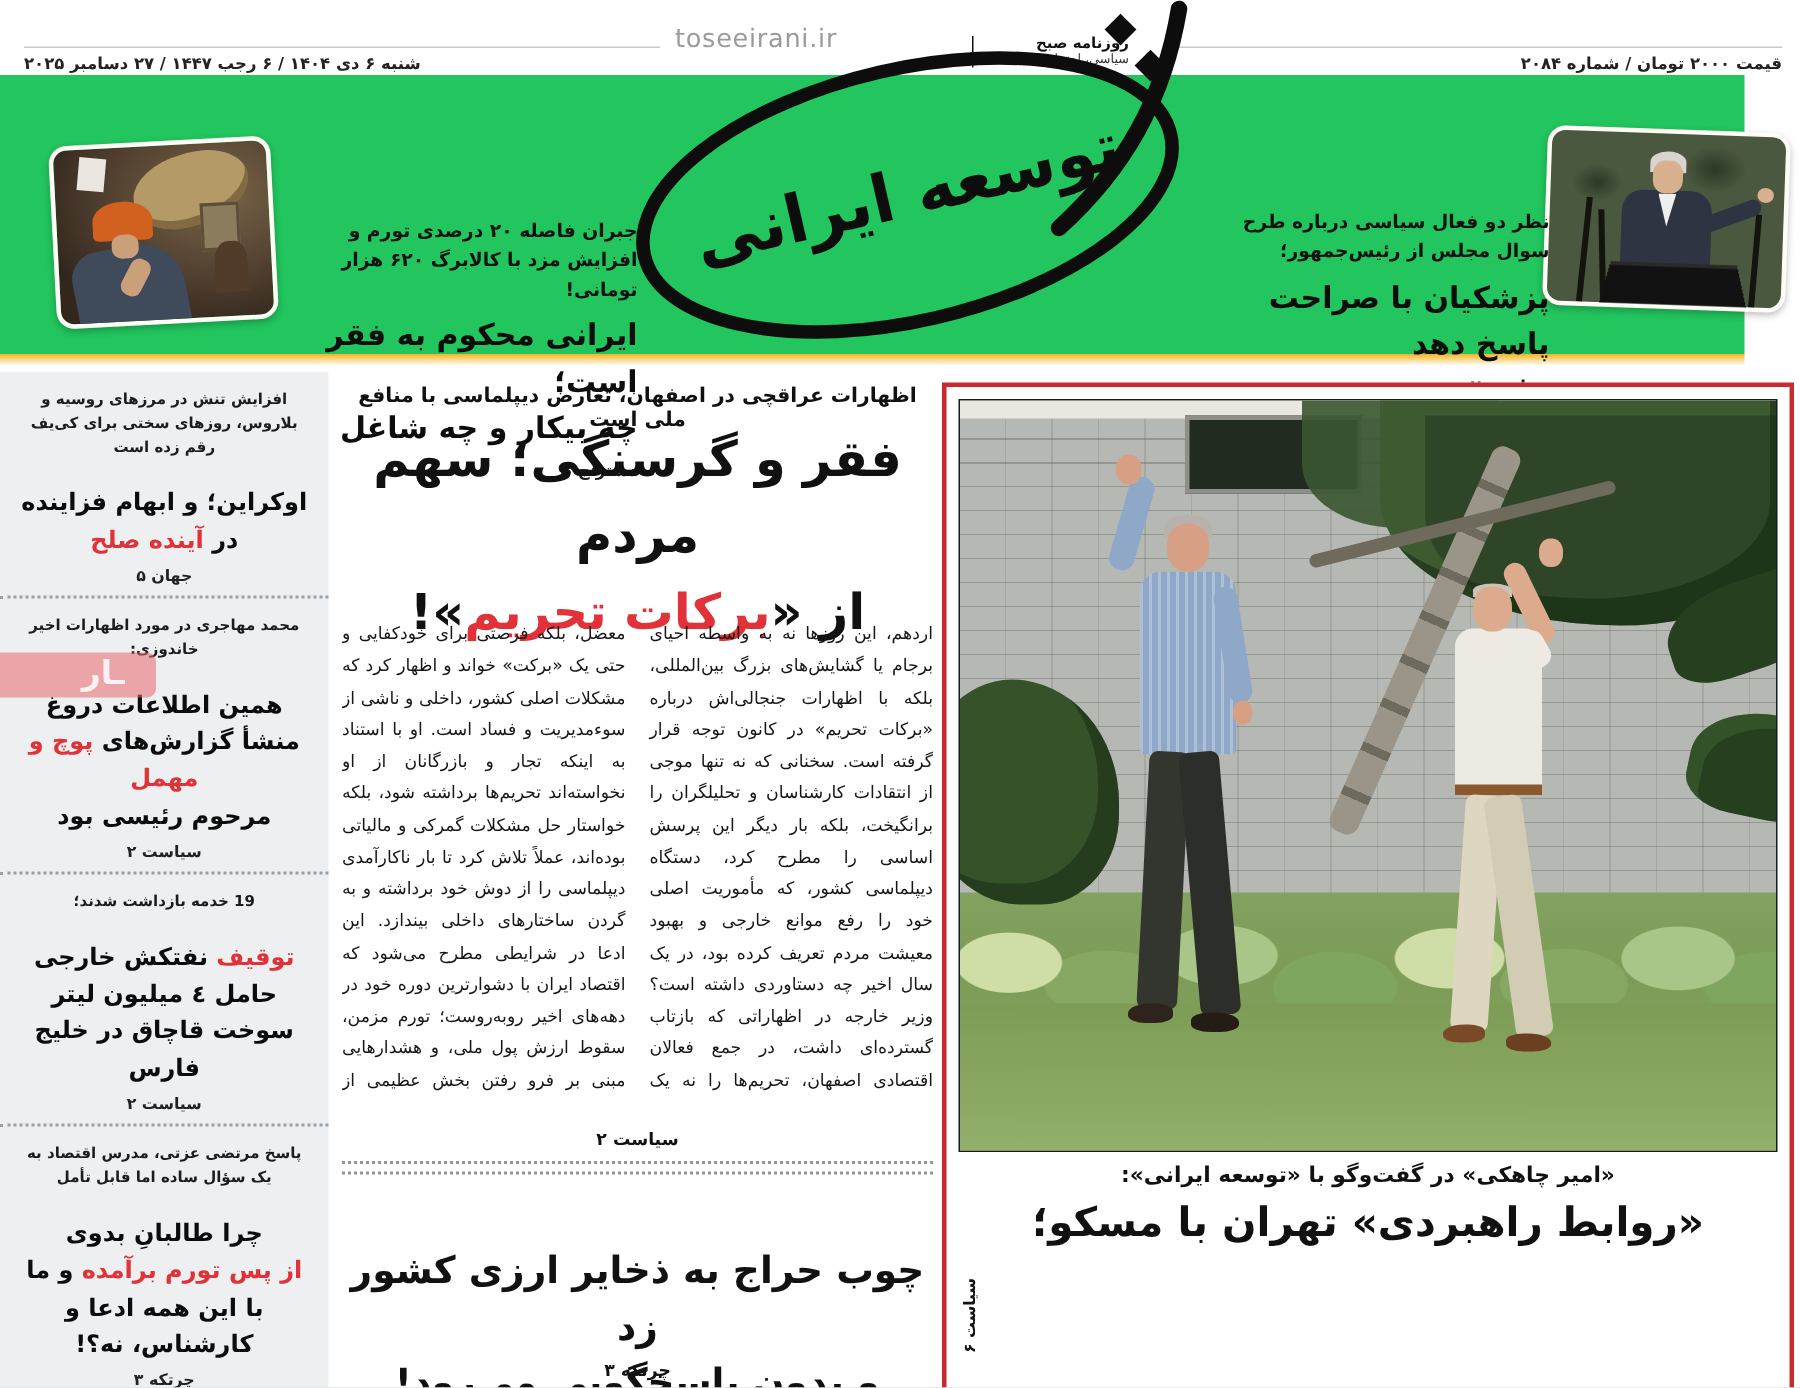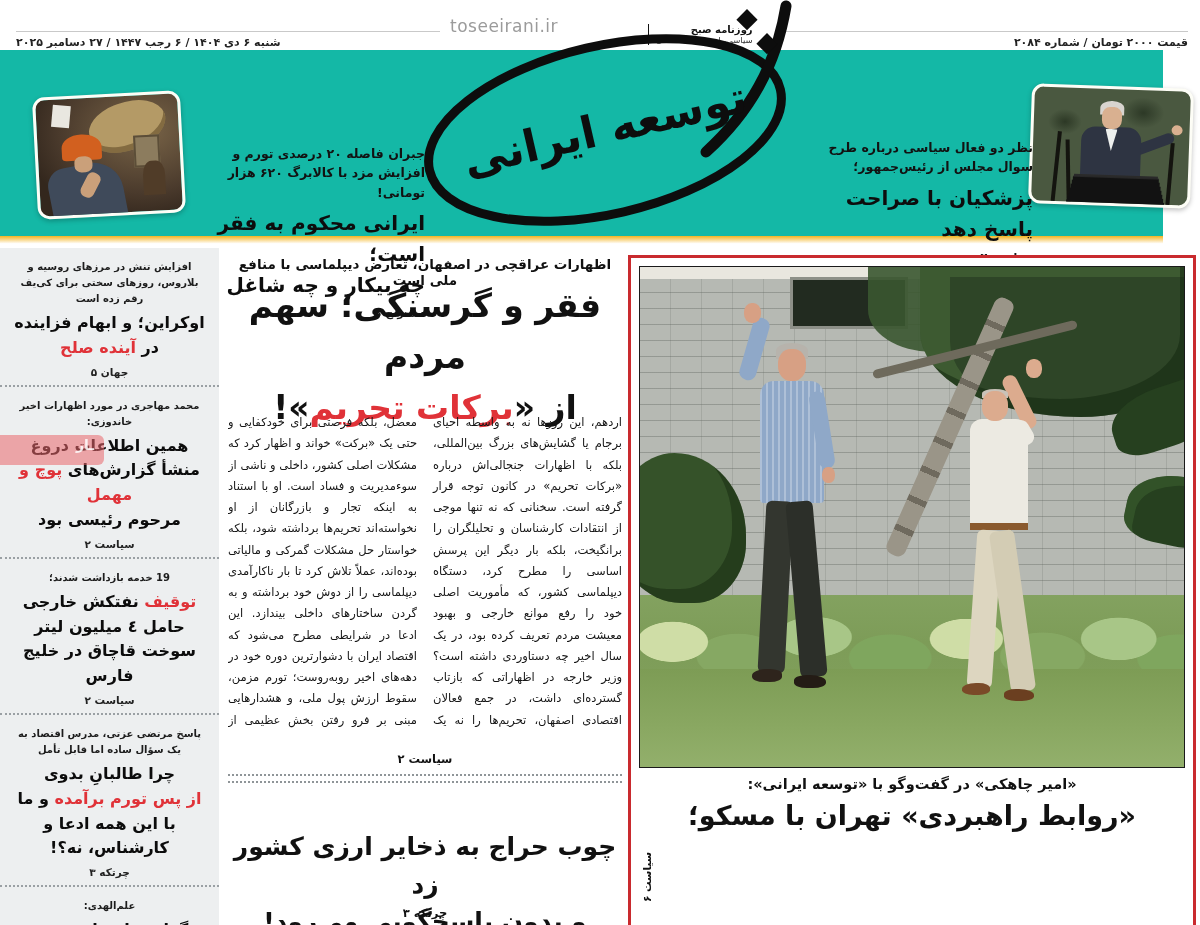--- a/index.html
+++ b/index.html
@@ -12,21 +12,21 @@
   .rule-left  { position:absolute; top:31px; left:16px;  width:424px; height:0; border-top:1.5px solid #c9c9c9; }
   .rule-right { position:absolute; top:31px; left:782px; width:406px; height:0; border-top:1.5px solid #c9c9c9; }
   .date-line  { position:absolute; top:36px; left:16px; font-size:11px; font-weight:bold; direction:rtl; color:#222; }
   .site-url   { position:absolute; top:16px; left:450px; font-size:17px; color:#9b9b9b; letter-spacing:.5px; }
   .price-line { position:absolute; top:36px; right:12px; font-size:11px; font-weight:bold; direction:rtl; color:#222; }
   .tagline { position:absolute; top:24px; left:648px; direction:rtl; text-align:right; border-left:1.5px solid #111; padding-left:7px; line-height:1.15; }
   .tagline .t1 { font-size:10px; font-weight:bold; }
   .tagline .t2 { font-size:8.5px; color:#333; }
 
   
-  .yellow-band { position:absolute; top:50px; left:0; width:1163px; height:186px; background:#14b8a6; z-index:1; }
+  .yellow-band { position:absolute; top:50px; left:0; width:1163px; height:186px; background:#22c55e; z-index:1; }
   .yellow-band::after { content:""; position:absolute; top:100%; left:0; width:100%; height:9px;
                         background:linear-gradient(#f5b41f, rgba(245,180,31,0) 85%); }
 
   .tilt-photo { position:absolute; border:3px solid #fdfdf6; border-radius:12px; overflow:hidden;
                 box-shadow:0 2px 5px rgba(0,0,0,.25); }
   .miner-photo { left:35px; top:44px; width:148px; height:122px; transform:rotate(-3deg);
                  background:radial-gradient(120px 90px at 75% 30%, #7a6548, #4a3a2c 70%, #33271d); }
   .pez-photo   { left:1030px; top:36px; width:162px; height:120px; transform:rotate(2deg);
                  background:
                    radial-gradient(24px 18px at 20% 30%, rgba(20,30,15,.55), transparent 70%),
@@ -65,27 +65,27 @@
   .band-right { left:795px; top:88px; width:238px; }
 
   
   .logo-wrap { position:absolute; left:412px; top:0; width:400px; height:238px; z-index:6; pointer-events:none; }
 
   
   .sidebar { position:absolute; left:0; top:248px; width:219px; height:677px; background:#edeff0; direction:rtl; z-index:2; }
   .sb-item { padding:11px 12px 7px; border-bottom:2px dotted #9aa0a4; text-align:center; }
   .sb-item:last-child { border-bottom:none; }
   .sb-kicker { font-size:10px; font-weight:bold; line-height:1.6; color:#1c1c1c; }
-  .sb-headline { font-size:16px; font-weight:bold; line-height:1.55; margin-top:4px; color:#0c0c0c; }
+  .sb-headline { font-size:16px; font-weight:bold; line-height:1.55; margin-top:16px; color:#0c0c0c; }
   .sb-headline .ln { display:block; }
   .sb-section { font-size:10.5px; font-weight:bold; margin-top:5px; color:#222; }
   .red { color:#e03238; }
   .stamp { position:absolute; left:0; top:187px; width:104px; height:30px; background:rgba(233,102,108,.55);
            border-radius:0 6px 6px 0; z-index:3; overflow:hidden; }
-  .stamp span { position:absolute; right:10px; top:2px; font-size:14px; font-weight:bold; color:rgba(255,255,255,.85); direction:rtl; }
+  .stamp span { position:absolute; right:21px; top:2px; font-size:22px; font-weight:bold; color:rgba(255,255,255,.85); direction:rtl; }
 
   
   .middle { position:absolute; left:228px; top:248px; width:394px; height:677px; direction:rtl; z-index:2; }
   .lead-kicker { position:absolute; top:8px; width:100%; text-align:center; font-size:13.5px; font-weight:bold; }
   .lead-headline { position:absolute; top:32px; width:100%; text-align:center; font-size:33px; font-weight:bold; line-height:1.55; letter-spacing:-.5px; }
   .lead-body { position:absolute; top:164px; width:100%; height:336px; overflow:hidden;
                column-count:2; column-gap:16px; font-size:11.5px; line-height:1.85; text-align:justify; color:#161616; }
   .lead-section { position:absolute; top:504px; width:100%; text-align:center; font-size:11.5px; font-weight:bold; }
   .mid-divider { position:absolute; top:526px; width:100%; height:9px; border-top:2px dotted #8f9598; border-bottom:2px dotted #8f9598; }
   .ba-kicker { position:absolute; top:540px; width:100%; text-align:center; font-size:13px; font-weight:bold; line-height:1.6; }

